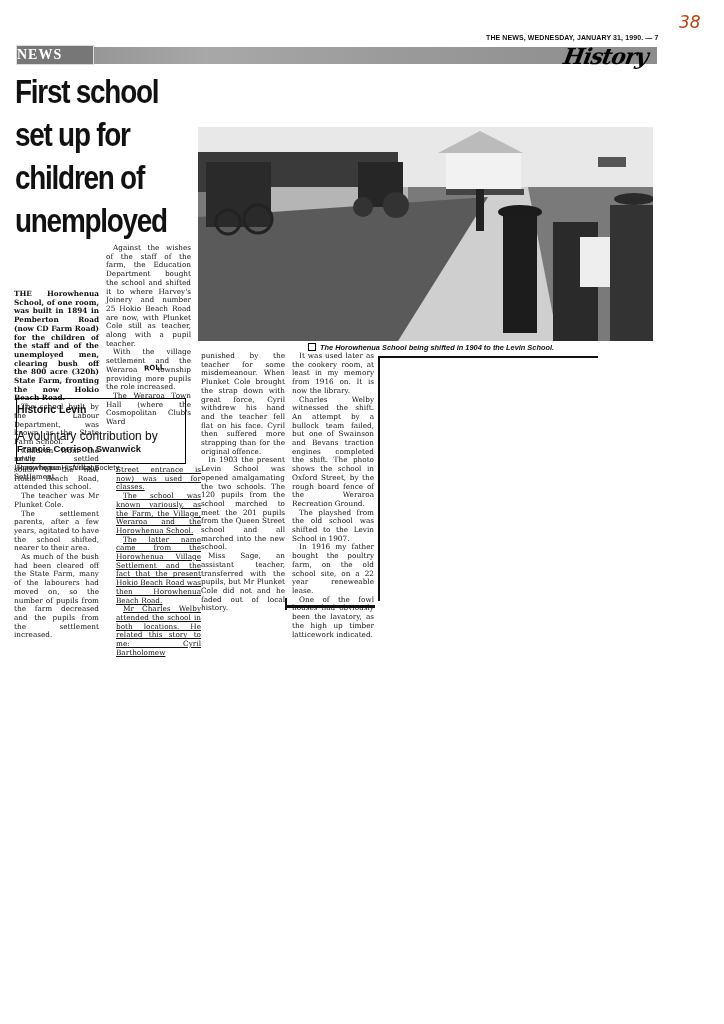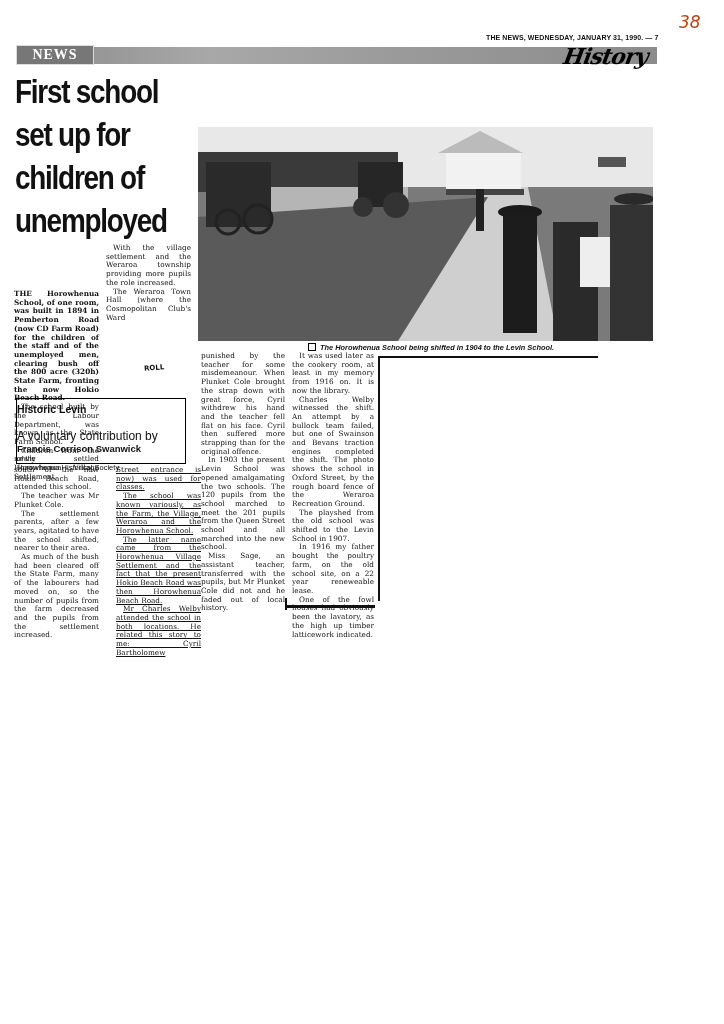--- a/index.html
+++ b/index.html
@@ -1,20 +1,20 @@
 <!DOCTYPE html>
 <html><head>
 <meta charset="utf-8">
 <style>
   html, body { margin:0; padding:0; background:#ffffff; }
   body { width:724px; height:1024px; position:relative; overflow:hidden; font-family:"DejaVu Serif", serif; color:#111; }
   .page-num { position:absolute; left:679px; top:12px; font-family:"DejaVu Sans", sans-serif; font-size:17px; color:#c2410c; font-style:italic; }
   .dateline { position:absolute; left:486px; top:34px; font-family:"Liberation Sans", sans-serif; font-size:7px; font-weight:bold; letter-spacing:0.1px; white-space:nowrap; }
   .banner { position:absolute; left:17px; top:47px; width:640px; height:17px; background:linear-gradient(90deg,#8a8a8a,#a8a8a8 30%,#9a9a9a 60%,#8c8c8c); }
-  .news-tag { position:absolute; left:16px; top:45px; width:76px; height:18px; background:#777; border:1px solid #ddd; color:#fff; font-family:"Liberation Serif", serif; font-weight:bold; font-size:14px; text-align:center; line-height:18px; letter-spacing:1px; }
+  .news-tag { position:absolute; left:16px; top:45px; width:76px; height:18px; background:#777; border:1px solid #ddd; color:#fff; font-family:"Liberation Serif", serif; font-weight:bold; font-size:14px; line-height:18px; letter-spacing:1px; }
   .history-script { position:absolute; left:564px; top:43px; font-family:"DejaVu Serif", serif; font-style:italic; font-weight:bold; font-size:22px; color:#000; transform:skewX(-10deg); letter-spacing:-1px; }
   .headline { position:absolute; left:15px; top:70px; width:180px; font-family:"Liberation Sans", sans-serif; font-weight:bold; font-size:34px; line-height:43px; letter-spacing:-1.5px; transform:scaleX(0.82); transform-origin:left top; }
   .col { position:absolute; font-size:7.3px; line-height:8.7px; text-align:justify; }
   .col p { margin:0; text-indent:7px; }
   .col p.first { text-indent:0; }
   .photo { position:absolute; left:198px; top:127px; width:455px; height:214px; background:#6e6e6e; overflow:hidden; }
   .caption { position:absolute; left:308px; top:343px; font-family:"Liberation Sans", sans-serif; font-weight:bold; font-style:italic; font-size:7.4px; white-space:nowrap; }
   .caption .box { display:inline-block; width:6px; height:6px; border:1px solid #000; margin-right:4px; vertical-align:-1px; }
   .infobox { position:absolute; left:16px; top:398px; width:168px; height:64px; border:1.5px solid #000; font-family:"Liberation Sans", sans-serif; }
   .infobox .t1 { font-size:10.5px; font-weight:bold; margin-top:4px; }
@@ -71,20 +71,21 @@
 </div>
 <div class="caption"><span class="box"></span><span>The Horowhenua School being shifted in 1904 to the Levin School.</span></div>
 
 <div class="col" style="left:14px; top:244px; width:85px;margin-top:46px;">
   <p class="first" style="font-weight:bold;">THE Horowhenua School, of one room, was built in 1894 in Pemberton Road (now CD Farm Road) for the children of the staff and of the unemployed men, clearing bush off the 800 acre (320h) State Farm, fronting the now Hokio Beach Road.</p>
   <p>The school built by the Labour Department, was known as the State Farm School.</p>
   <p>Children from the newly settled Horowhenua Village Settlement,</p>
 </div>
 
 <div class="col" style="left:106px; top:244px; width:85px;">
+  <p>Against the wishes of the staff of the farm, the Education Department bought the school and shifted it to where Harvey's Joinery and number 25 Hokio Beach Road are now, with Plunket Cole still as teacher, along with a pupil teacher.</p>
   <p>With the village settlement and the Weraroa township providing more pupils the role increased.</p>
   <p>The Weraroa Town Hall (where the Cosmopolitan Club's Ward</p>
 </div>
 <div class="handnote">ROLL</div>
 
 <div class="infobox">
   <div class="t1">Historic Levin</div>
   <div class="t2">A voluntary contribution by</div>
   <div class="t3">Francis Corrison Swanwick</div>
   <div class="t4">of the</div>

